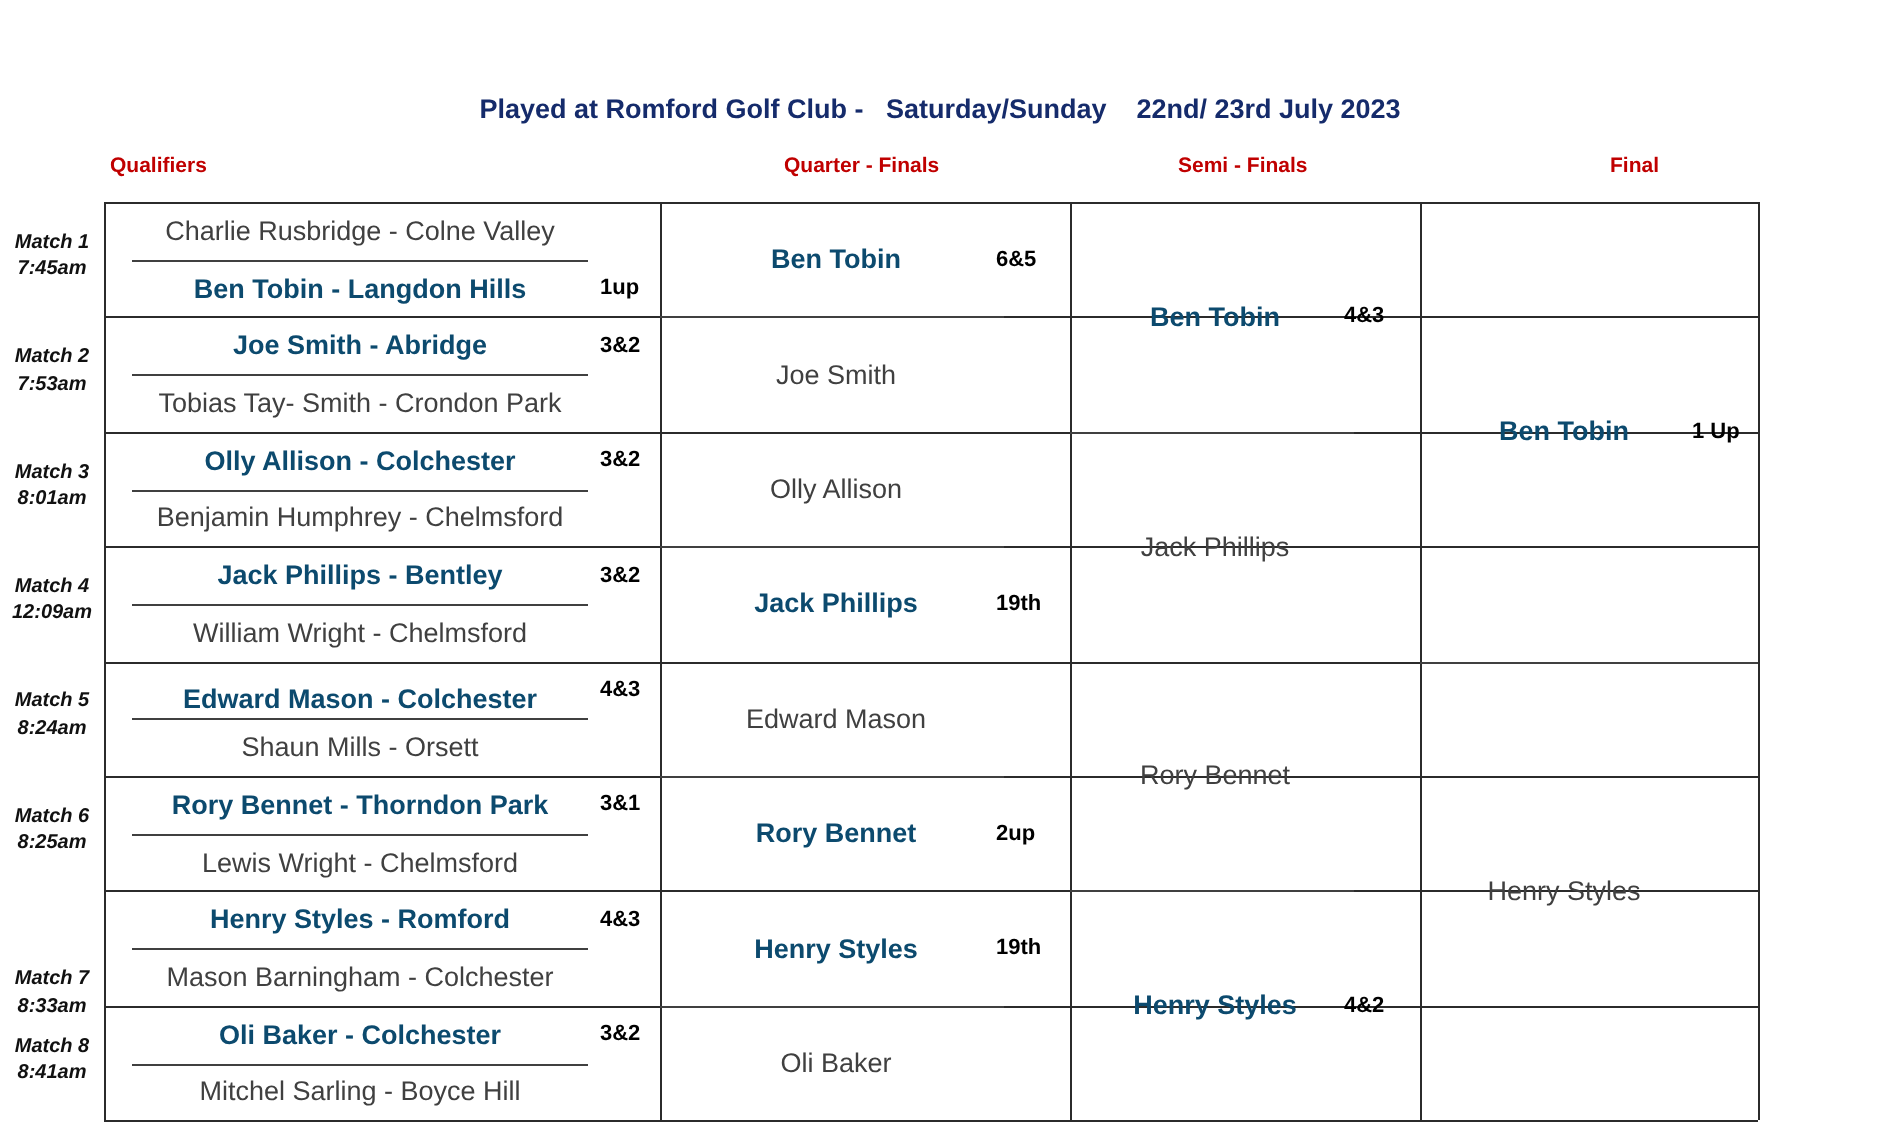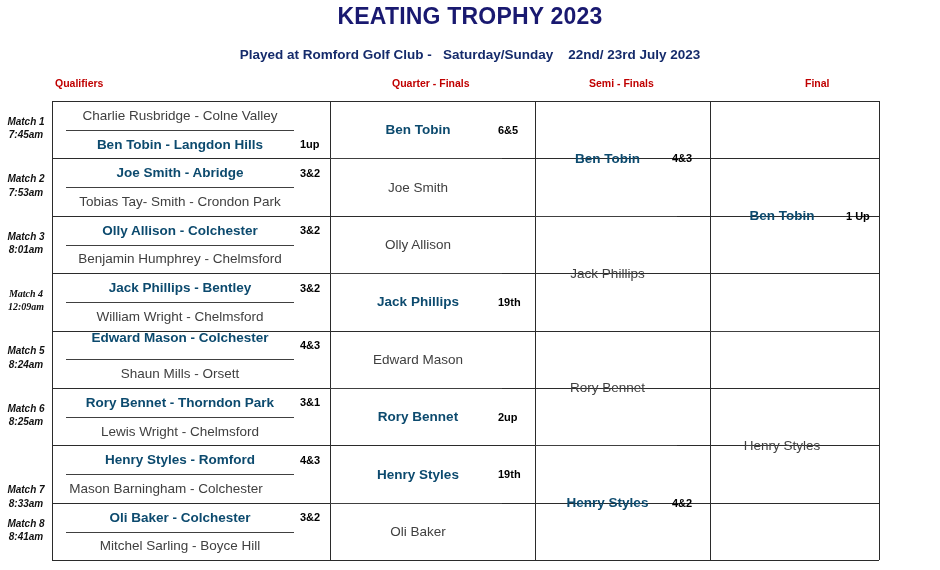--- a/index.html
+++ b/index.html
@@ -96,42 +96,41 @@
     color: #111;
     line-height: 1.35;
   }
   .mlabel span { display: block; }
 </style>
 </head>
 <body>
 
 <div id="root">
 
-  <div class="title">KEATING TROPHY 2023</div>
   <div class="subtitle">Played at Romford Golf Club -   Saturday/Sunday    22nd/ 23rd July 2023</div>
 
   <div class="round-head rh-qual">Qualifiers</div>
   <div class="round-head rh-qf">Quarter - Finals</div>
   <div class="round-head rh-sf">Semi - Finals</div>
   <div class="round-head rh-final">Final</div>
 
   <div id="match-labels">
       <div class="mlabel" style="top: 114.7px;">
         <span>Match 1</span>
         <span>7:45am</span>
       </div>
       <div class="mlabel" style="top: 172.1px;">
         <span>Match 2</span>
         <span>7:53am</span>
       </div>
       <div class="mlabel" style="top: 229.5px;">
         <span>Match 3</span>
         <span>8:01am</span>
       </div>
-      <div class="mlabel" style="top: 286.9px; font-family: Liberation Serif, serif;">
+      <div class="mlabel" style="top: 286.9px;">
         <span>Match 4</span>
         <span>12:09am</span>
       </div>
       <div class="mlabel" style="top: 344.3px;">
         <span>Match 5</span>
         <span>8:24am</span>
       </div>
       <div class="mlabel" style="top: 401.7px;">
         <span>Match 6</span>
         <span>8:25am</span>
@@ -201,39 +200,39 @@
         <div class="slot lose" style="left: 14px; width: 228px; top: 143.5px; height: 28.7px; justify-content: center;">
           <span class="pname">Benjamin Humphrey - Chelmsford</span>
         </div>
         <div class="slot win" style="left: 14px; width: 228px; top: 172.2px; height: 28.7px; justify-content: center;">
           <span class="pname">Jack Phillips - Bentley</span>
         </div>
         <div class="score" style="left: 248px; top: 180.55px;">3&amp;2</div>
         <div class="slot lose" style="left: 14px; width: 228px; top: 200.9px; height: 28.7px; justify-content: center;">
           <span class="pname">William Wright - Chelmsford</span>
         </div>
-        <div class="slot win" style="left: 14px; width: 228px; top: 222px; height: 28.7px; justify-content: center;">
+        <div class="slot win" style="left: 14px; width: 228px; top: 234px; height: 28.7px; justify-content: center;">
           <span class="pname">Edward Mason - Colchester</span>
         </div>
         <div class="score" style="left: 248px; top: 237.95px;">4&amp;3</div>
         <div class="slot lose" style="left: 14px; width: 228px; top: 258.3px; height: 28.7px; justify-content: center;">
           <span class="pname">Shaun Mills - Orsett</span>
         </div>
         <div class="slot win" style="left: 14px; width: 228px; top: 287px; height: 28.7px; justify-content: center;">
           <span class="pname">Rory Bennet - Thorndon Park</span>
         </div>
         <div class="score" style="left: 248px; top: 295.35px;">3&amp;1</div>
         <div class="slot lose" style="left: 14px; width: 228px; top: 315.7px; height: 28.7px; justify-content: center;">
           <span class="pname">Lewis Wright - Chelmsford</span>
         </div>
         <div class="slot win" style="left: 14px; width: 228px; top: 344.4px; height: 28.7px; justify-content: center;">
           <span class="pname">Henry Styles - Romford</span>
         </div>
         <div class="score" style="left: 248px; top: 352.75px;">4&amp;3</div>
-        <div class="slot lose" style="left: 0; width: 228px; top: 373.1px; height: 28.7px; justify-content: center;">
+        <div class="slot lose" style="left: 14px; width: 228px; top: 373.1px; height: 28.7px; justify-content: center;">
           <span class="pname">Mason Barningham - Colchester</span>
         </div>
         <div class="slot win" style="left: 14px; width: 228px; top: 401.8px; height: 28.7px; justify-content: center;">
           <span class="pname">Oli Baker - Colchester</span>
         </div>
         <div class="score" style="left: 248px; top: 410.15px;">3&amp;2</div>
         <div class="slot lose" style="left: 14px; width: 228px; top: 430.5px; height: 28.7px; justify-content: center;">
           <span class="pname">Mitchel Sarling - Boyce Hill</span>
         </div>
         <div class="slot win" style="left: 292px; width: 148px; top: 0px; height: 57.4px; justify-content: center;">

